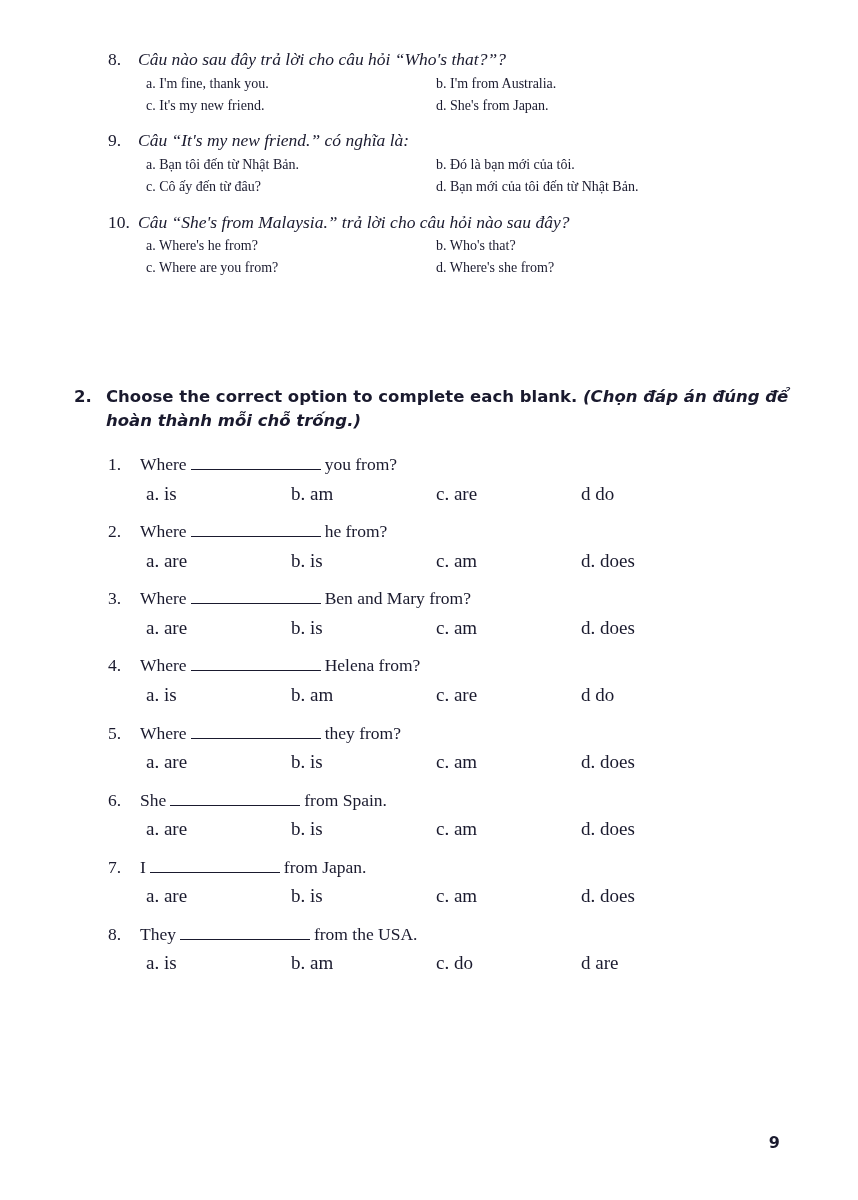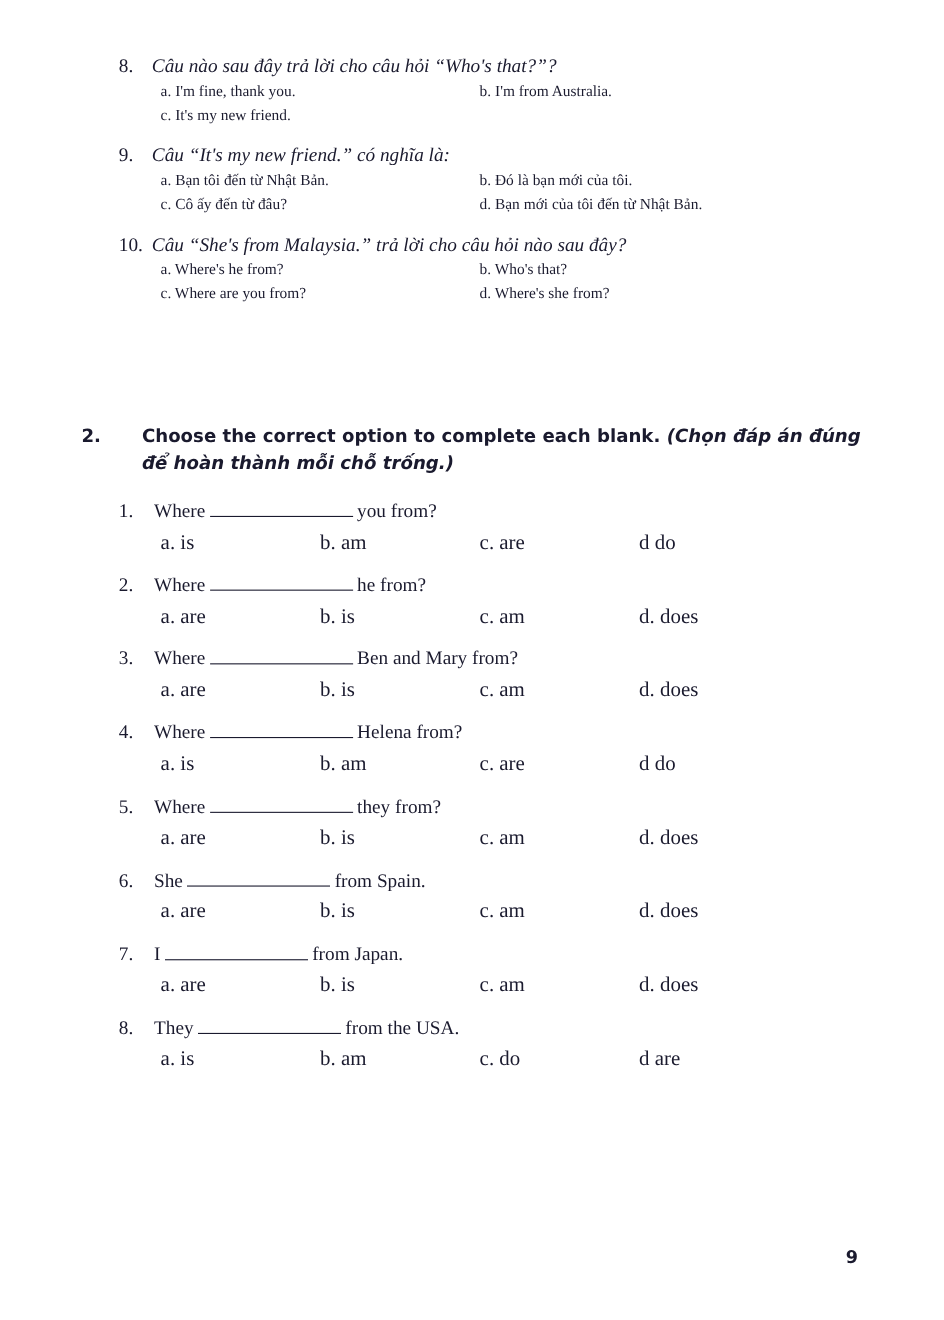--- a/index.html
+++ b/index.html
@@ -69,21 +69,20 @@
     font-family: "DejaVu Sans", sans-serif;
     font-weight: bold;
     font-size: 16.5px;
     line-height: 1.45;
   }
   .sec-num {
     flex: 0 0 32px;
   }
   .sec-title {
     flex: 1;
-    margin-left: 23px;
   }
   .sec-title .vn {
     font-style: italic;
   }
 
   
   .blanks {
     position: absolute;
     left: 108px;
     top: 452px;
@@ -142,20 +141,21 @@
 
     <div class="q">
       <div class="q-head">
         <span class="q-num">8.</span>
         <span class="q-text">Câu nào sau đây trả lời cho câu hỏi “Who's that?”?</span>
       </div>
       <div class="opts">
         <span>a. I'm fine, thank you.</span>
         <span>b. I'm from Australia.</span>
         <span>c. It's my new friend.</span>
+        <span>d. She's from Japan.</span>
       </div>
     </div>
 
     <div class="q">
       <div class="q-head">
         <span class="q-num">9.</span>
         <span class="q-text">Câu “It's my new friend.” có nghĩa là:</span>
       </div>
       <div class="opts">
         <span>a. Bạn tôi đến từ Nhật Bản.</span>

